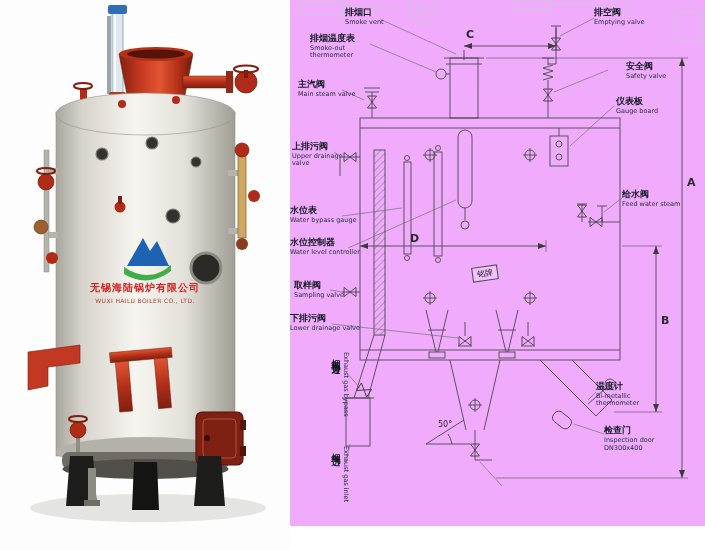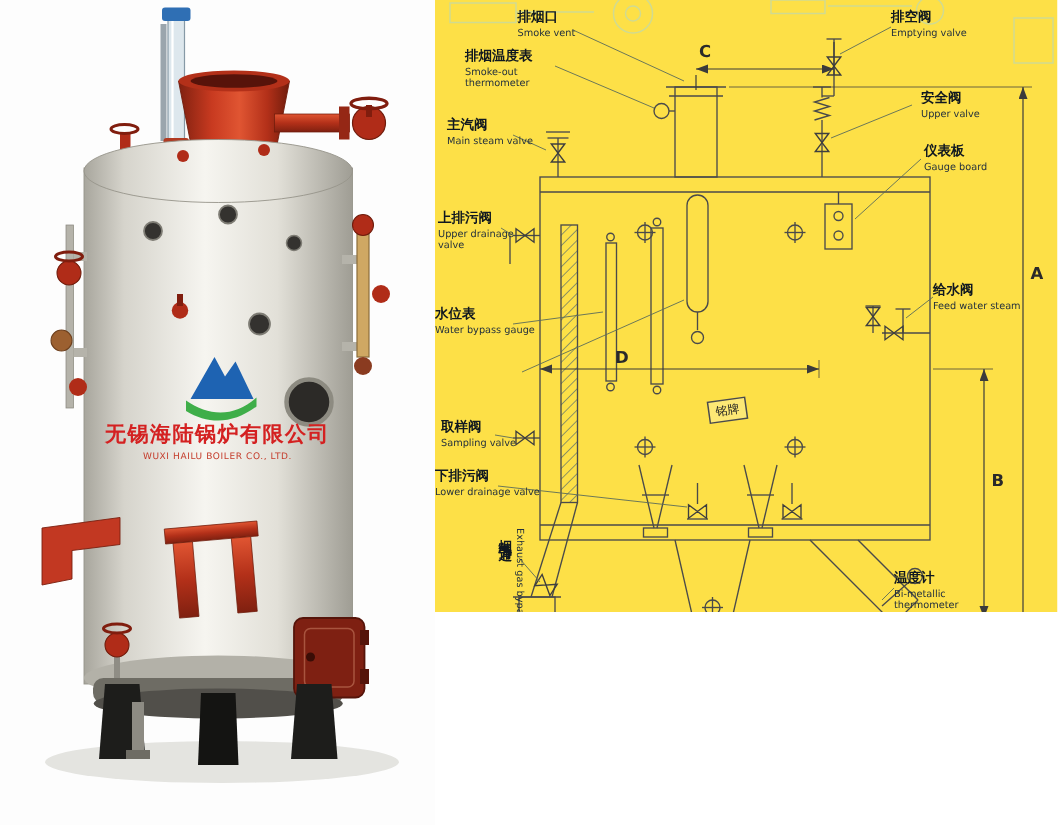--- a/index.html
+++ b/index.html
@@ -1,31 +1,31 @@
 <!DOCTYPE html>
 <html><head>
 <meta charset="utf-8">
 <style>
   *{margin:0;padding:0;box-sizing:border-box}
   html,body{width:705px;height:550px;overflow:hidden}
   body{font-family:"DejaVu Sans","Liberation Sans",sans-serif;background:#ffffff;position:relative}
   .left-panel{position:absolute;left:0;top:0;width:290px;height:550px;background:#fdfdfd;overflow:hidden}
-  .right-panel{position:absolute;left:290px;top:0;width:415px;height:408px;background:#fde047;overflow:hidden}
+  .right-panel{position:absolute;left:290px;top:0;width:415px;height:526px;background:#f0abfc;overflow:hidden}
   svg{position:absolute;left:0;top:0}
   .lbl{position:absolute;z-index:3;color:#15202b}
   .lbl .cn{font-size:9px;font-weight:600;color:#101820;line-height:1.1}
   .lbl .en{font-size:6.5px;color:#24313d;line-height:1.15;margin-top:1px}
   .lbl.vert{display:flex;gap:2px}
   .lbl.vert .cn{writing-mode:vertical-rl;text-orientation:upright;letter-spacing:2px}
   .lbl.vert .en{writing-mode:vertical-lr;margin-top:0}
   .dim{position:absolute;z-index:3;font-size:11px;font-weight:600;color:#2a2a2a}
   .dim.small{font-size:8px;font-weight:400}
   .nameplate{position:absolute;z-index:3;border:1px solid #4a4a4a;font-size:8px;padding:1px 4px;color:#222;transform:rotate(-8deg);background:rgba(255,255,255,.25)}
   .brand{position:absolute;left:35px;top:281px;width:220px;text-align:center;z-index:3}
-  .brand-cn{font-size:14px;font-weight:bold;color:#d42121;letter-spacing:1px}
+  .brand-cn{font-size:10px;font-weight:bold;color:#d42121;letter-spacing:1px}
   .brand-en{font-size:6px;color:#c43b2a;margin-top:2px;letter-spacing:.4px}
 </style>
 </head>
 <body>
 
 <div class="left-panel">
   <svg width="290" height="550" viewBox="0 0 290 550">
     <defs>
       <linearGradient id="bg1" x1="0" y1="0" x2="1" y2="0">
         <stop offset="0" stop-color="#a8a69d"></stop>
@@ -318,55 +318,64 @@
     <div class="en">Main steam valve</div>
   </div>
   <div class="lbl" style="left:2px;top:142px;width:60px">
     <div class="cn">上排污阀</div>
     <div class="en">Upper drainage valve</div>
   </div>
   <div class="lbl" style="left:0px;top:206px;width:84px">
     <div class="cn">水位表</div>
     <div class="en">Water bypass gauge</div>
   </div>
+  <div class="lbl" style="left:0px;top:238px;width:88px">
+    <div class="cn">水位控制器</div>
+    <div class="en">Water level controller</div>
+  </div>
   <div class="lbl" style="left:4px;top:281px;width:64px">
     <div class="cn">取样阀</div>
     <div class="en">Sampling valve</div>
   </div>
   <div class="lbl" style="left:0px;top:314px;width:84px">
     <div class="cn">下排污阀</div>
     <div class="en">Lower drainage valve</div>
   </div>
   <div class="lbl vert" style="left:40px;top:352px;height:80px">
     <div class="cn">烟气旁通</div>
     <div class="en">Exhaust gas bypass</div>
   </div>
   <div class="lbl vert" style="left:40px;top:446px;height:70px">
     <div class="cn">烟气进</div>
     <div class="en">Exhaust gas inlet</div>
   </div>
   <div class="lbl" style="left:304px;top:8px;width:64px">
     <div class="cn">排空阀</div>
     <div class="en">Emptying valve</div>
   </div>
-  <div class="lbl" style="left:324px;top:62px;width:56px">
+  <div class="lbl" style="left:336px;top:62px;width:56px">
     <div class="cn">安全阀</div>
-    <div class="en">Upper valve</div>
+    <div class="en">Safety valve</div>
   </div>
   <div class="lbl" style="left:326px;top:97px;width:56px">
     <div class="cn">仪表板</div>
     <div class="en">Gauge board</div>
   </div>
   <div class="lbl" style="left:332px;top:190px;width:64px">
     <div class="cn">给水阀</div>
     <div class="en">Feed water steam</div>
   </div>
   <div class="lbl" style="left:306px;top:382px;width:54px">
     <div class="cn">温度计</div>
     <div class="en">Bi-metallic thermometer</div>
+  </div>
+  <div class="lbl" style="left:314px;top:426px;width:60px">
+    <div class="cn">检查门</div>
+    <div class="en">Inspection door</div>
+    <div class="en">DN300x400</div>
   </div>
 
   <div class="nameplate" style="left:182px;top:266px">铭牌</div>
 
   <div class="dim" style="left:176px;top:28px">C</div>
   <div class="dim" style="left:397px;top:176px">A</div>
   <div class="dim" style="left:371px;top:314px">B</div>
   <div class="dim" style="left:120px;top:232px">D</div>
   <div class="dim small" style="left:148px;top:420px">50°</div>
 </div>

